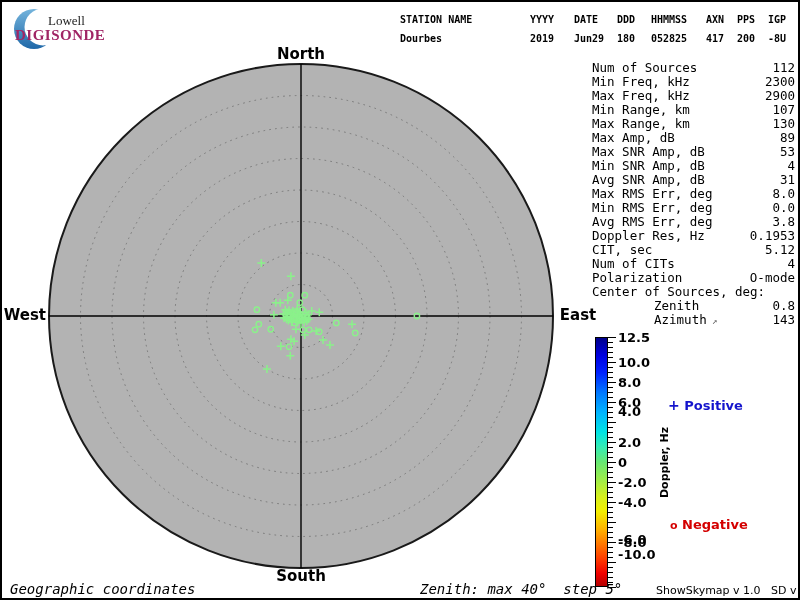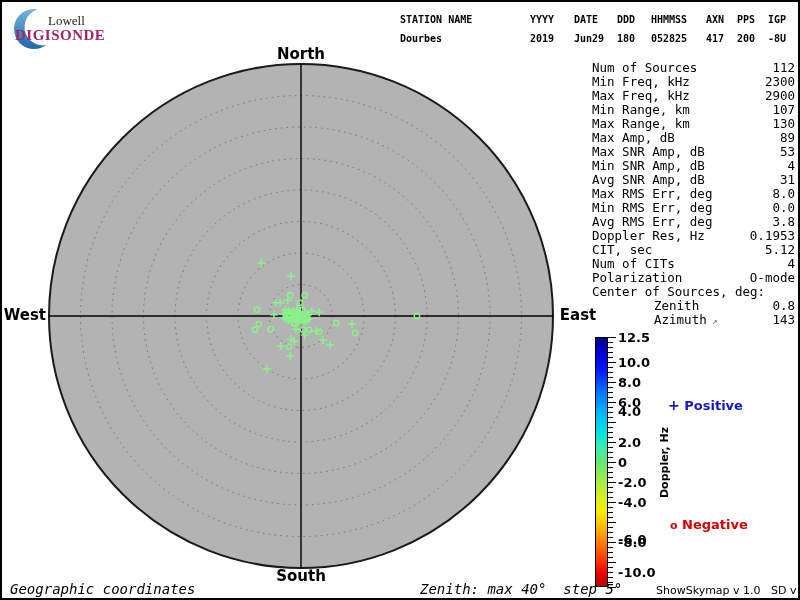--- a/index.html
+++ b/index.html
@@ -197,21 +197,21 @@
       <div class="ticklab" style="top: 118px;">0</div>
       <div class="tick" style="left: 0px; width: 8px; top: 145px;"></div>
       <div class="ticklab" style="top: 138px;">-2.0</div>
       <div class="tick" style="left: 0px; width: 8px; top: 165px;"></div>
       <div class="ticklab" style="top: 158px;">-4.0</div>
       <div class="tick" style="left: 0px; width: 8px; top: 185px;"></div>
       <div class="ticklab" style="top: 195px;">-6.0</div>
       <div class="tick" style="left: 0px; width: 8px; top: 205px;"></div>
       <div class="ticklab" style="top: 198px;">-8.0</div>
       <div class="tick" style="left: 0px; width: 8px; top: 225px;"></div>
-      <div class="ticklab" style="top: 228px; text-align: center;">-10.0</div>
+      <div class="ticklab" style="top: 210px; text-align: center;">-10.0</div>
       <div class="tick" style="left: 0px; width: 8px; top: 250px;"></div>
       <div class="ticklab" style="top: 243px; margin-top: 44px;">-12.5</div>
       <div class="tick" style="left: 0px; width: 5px; top: 245px;"></div>
       <div class="tick" style="left: 0px; width: 5px; top: 240px;"></div>
       <div class="tick" style="left: 0px; width: 5px; top: 235px;"></div>
       <div class="tick" style="left: 0px; width: 5px; top: 230px;"></div>
       <div class="tick" style="left: 0px; width: 5px; top: 220px;"></div>
       <div class="tick" style="left: 0px; width: 5px; top: 215px;"></div>
       <div class="tick" style="left: 0px; width: 5px; top: 210px;"></div>
       <div class="tick" style="left: 0px; width: 5px; top: 200px;"></div>

